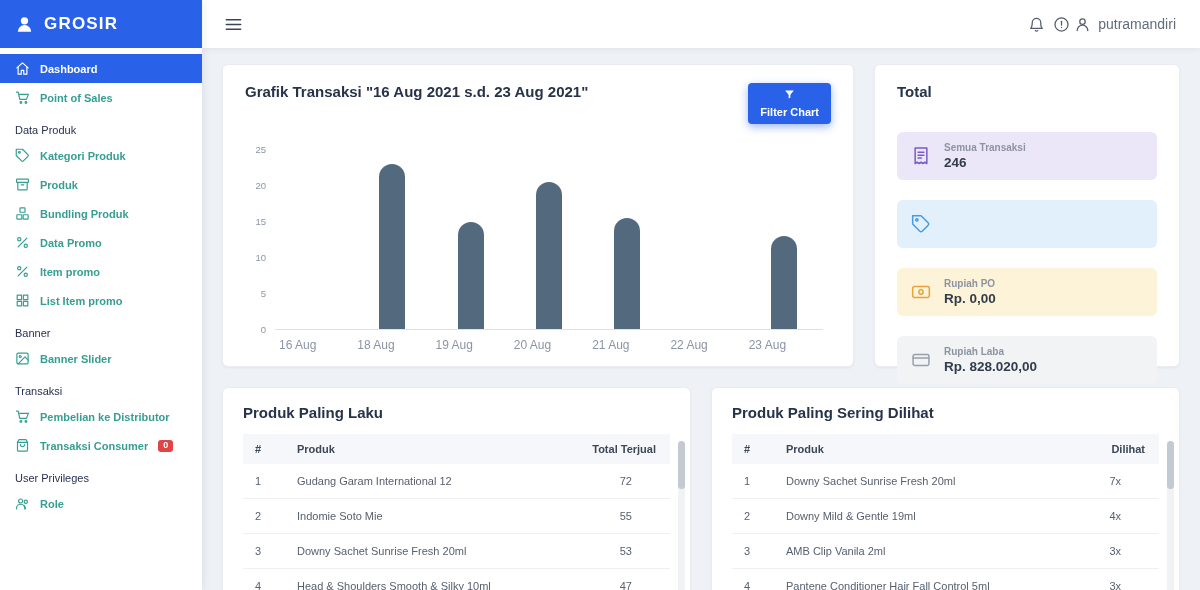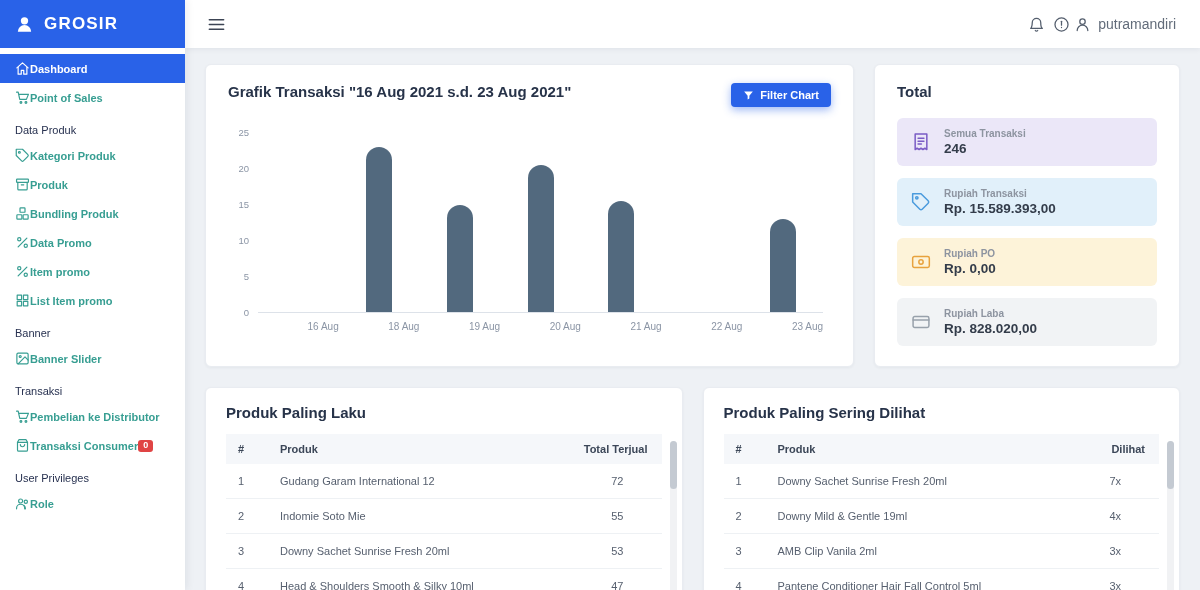--- a/index.html
+++ b/index.html
@@ -3,27 +3,27 @@
 <meta charset="utf-8">
 <style>
   * { box-sizing: border-box; margin: 0; padding: 0; }
   html,body { width:1200px; height:590px; overflow:hidden; }
   body { font-family:"Liberation Sans",sans-serif; background:#eef1f5; display:flex; }
 
   .icn { fill:none; stroke:currentColor; stroke-width:2; stroke-linecap:round; stroke-linejoin:round; width:16px; height:16px; display:block; }
   .icn.filled { fill:currentColor; stroke:none; }
 
   
-  .sidebar { width:185px; background:#fff; box-shadow:2px 0 8px rgba(20,30,60,.07); z-index:5; display:flex; flex-direction:column; flex-shrink:0; }
+  .sidebar { width:202px; background:#fff; box-shadow:2px 0 8px rgba(20,30,60,.07); z-index:5; display:flex; flex-direction:column; flex-shrink:0; }
   .brand { height:48px; background:#2962e8; color:#fff; display:flex; align-items:center; gap:10px; padding:0 15px; cursor:pointer; }
   .brand-icn .icn { width:19px; height:19px; }
   .brand-title { font-size:17px; font-weight:700; letter-spacing:1.2px; }
   .nav { flex:1; overflow:hidden; padding-top:6px; }
   .nav-header { font-size:11px; font-weight:400; color:#273150; padding:12px 15px 5px; }
-  .nav-link { display:flex; align-items:center; padding:7px 15px; font-size:11px; font-weight:600; color:#379e92; text-decoration:none; }
+  .nav-link { display:flex; align-items:center; gap:10px; padding:7px 15px; font-size:11px; font-weight:600; color:#379e92; text-decoration:none; }
   .nav-link .icn { width:15px; height:15px; stroke-width:1.9; flex-shrink:0; }
   .nav-link.active { background:#2962e8; color:#fff; }
   .nav-badge { background:#e04444; color:#fff; font-size:9px; font-weight:700; border-radius:3px; padding:1px 5px 2px; line-height:1; }
 
   
   .main { flex:1; display:flex; flex-direction:column; min-width:0; }
   .topbar { height:48px; background:#fff; box-shadow:0 1px 6px rgba(20,30,60,.07); display:flex; align-items:center; justify-content:space-between; padding:0 24px 0 18px; z-index:4; flex-shrink:0; }
   .menu-btn, .tb-icn { background:none; border:none; cursor:pointer; color:#3c4454; padding:4px; }
   .menu-btn .icn { width:19px; height:19px; }
   .topbar-right { display:flex; align-items:center; }
@@ -35,33 +35,33 @@
 
   .content { flex:1; padding:16px 20px; display:flex; flex-direction:column; gap:20px; overflow:hidden; }
   .row { display:flex; gap:20px; }
 
   .card { background:#fff; border:1px solid #e9ecf1; border-radius:6px; box-shadow:0 1px 3px rgba(20,30,60,.05); padding:18px 22px; }
   .card-title { font-size:15px; font-weight:600; color:#273349; }
 
   
   .chart-card { flex:1; min-width:0; height:303px; }
   .card-head { display:flex; align-items:flex-start; justify-content:space-between; }
-  .btn-filter { background:#2962e8; color:#fff; border:none; border-radius:4px; font-size:11px; font-weight:600; padding:6px 12px; display:flex; align-items:center; gap:6px; cursor:pointer; box-shadow:0 3px 8px rgba(41,98,232,.45); font-family:"Liberation Sans",sans-serif; }
+  .btn-filter { background:#2962e8; color:#fff; border:none; border-radius:4px; font-size:11px; font-weight:600; padding:6px 12px; display:flex; align-items:center; gap:6px; cursor:pointer; box-shadow:0 3px 8px rgba(41,98,232,.45); font-family:"Liberation Sans",sans-serif;flex-direction:column; }
   .btn-filter .icn { width:11px; height:11px; }
   .chart { margin-top:26px; display:flex; padding-right:8px; }
   .y-axis { width:30px; position:relative; height:180px; flex-shrink:0; }
   .ytick { position:absolute; right:9px; font-size:9.5px; color:#8b95a5; line-height:1; }
   .plot { flex:1; display:flex; align-items:flex-end; height:180px; border-bottom:1px solid #dde2e9; min-width:0; }
   .bar-cell { flex:1; position:relative; display:flex; justify-content:center; align-items:flex-end; height:100%; }
   .bar { width:26px; border-radius:13px 13px 0 0; }
-  .xtick { position:absolute; top:100%; margin-top:9px; left:4px; right:0; text-align:right; font-size:10px; color:#8b95a5; }
+  .xtick { position:absolute; top:100%; margin-top:9px; left:4px; right:0; text-align:left; font-size:12px; color:#8b95a5; }
 
   
   .total-card { width:306px; flex-shrink:0; height:303px; }
-  .stats { margin-top:18px; display:flex; flex-direction:column; gap:12px; }
+  .stats { margin-top:32px; display:flex; flex-direction:column; gap:20px; }
   .stat-tile { display:flex; align-items:center; gap:13px; padding:8px 14px; border-radius:6px; min-height:48px; }
   .stat-tile .icn { width:20px; height:20px; stroke-width:1.8; flex-shrink:0; }
   .stat-label { font-size:10px; font-weight:600; color:#8d94a0; }
   .stat-value { font-size:13.5px; font-weight:600; color:#333c4a; margin-top:2px; }
 
   
   .table-card { flex:1; min-width:0; height:240px; padding:16px 20px 0; position:relative; overflow:hidden; }
   .table-wrap { margin-top:13px; }
   table { width:100%; border-collapse:collapse; font-size:11px; }
   thead th { background:#f5f7fa; color:#3c4758; font-weight:700; text-align:left; padding:9px 12px; }
@@ -287,24 +287,20 @@
               <div class="stat-text">
                 <div class="stat-label">Semua Transaksi</div>
                 <div class="stat-value">246</div>
               </div>
             </div>
             <div class="stat-tile" style="background: rgb(225, 240, 250);">
               <svg viewBox="0 0 24 24" class="icn" style="color: rgb(74, 155, 221);">
                 <path d="M20.6 13.4 13.4 20.6a2 2 0 0 1-2.8 0L2 12V2h10l8.6 8.6a2 2 0 0 1 0 2.8z"></path>
                 <circle cx="7" cy="7" r="1.4"></circle>
               </svg>
-              <div class="stat-text">
-                <div class="stat-label">Rupiah Transaksi</div>
-                <div class="stat-value">Rp. 15.589.393,00</div>
-              </div>
             </div>
             <div class="stat-tile" style="background: rgb(253, 243, 217);">
               <svg viewBox="0 0 24 24" class="icn" style="color: rgb(232, 162, 61);">
                 <rect x="2" y="5.5" width="20" height="13" rx="2"></rect>
                 <circle cx="12" cy="12" r="2.6"></circle>
               </svg>
               <div class="stat-text">
                 <div class="stat-label">Rupiah PO</div>
                 <div class="stat-value">Rp. 0,00</div>
               </div>

